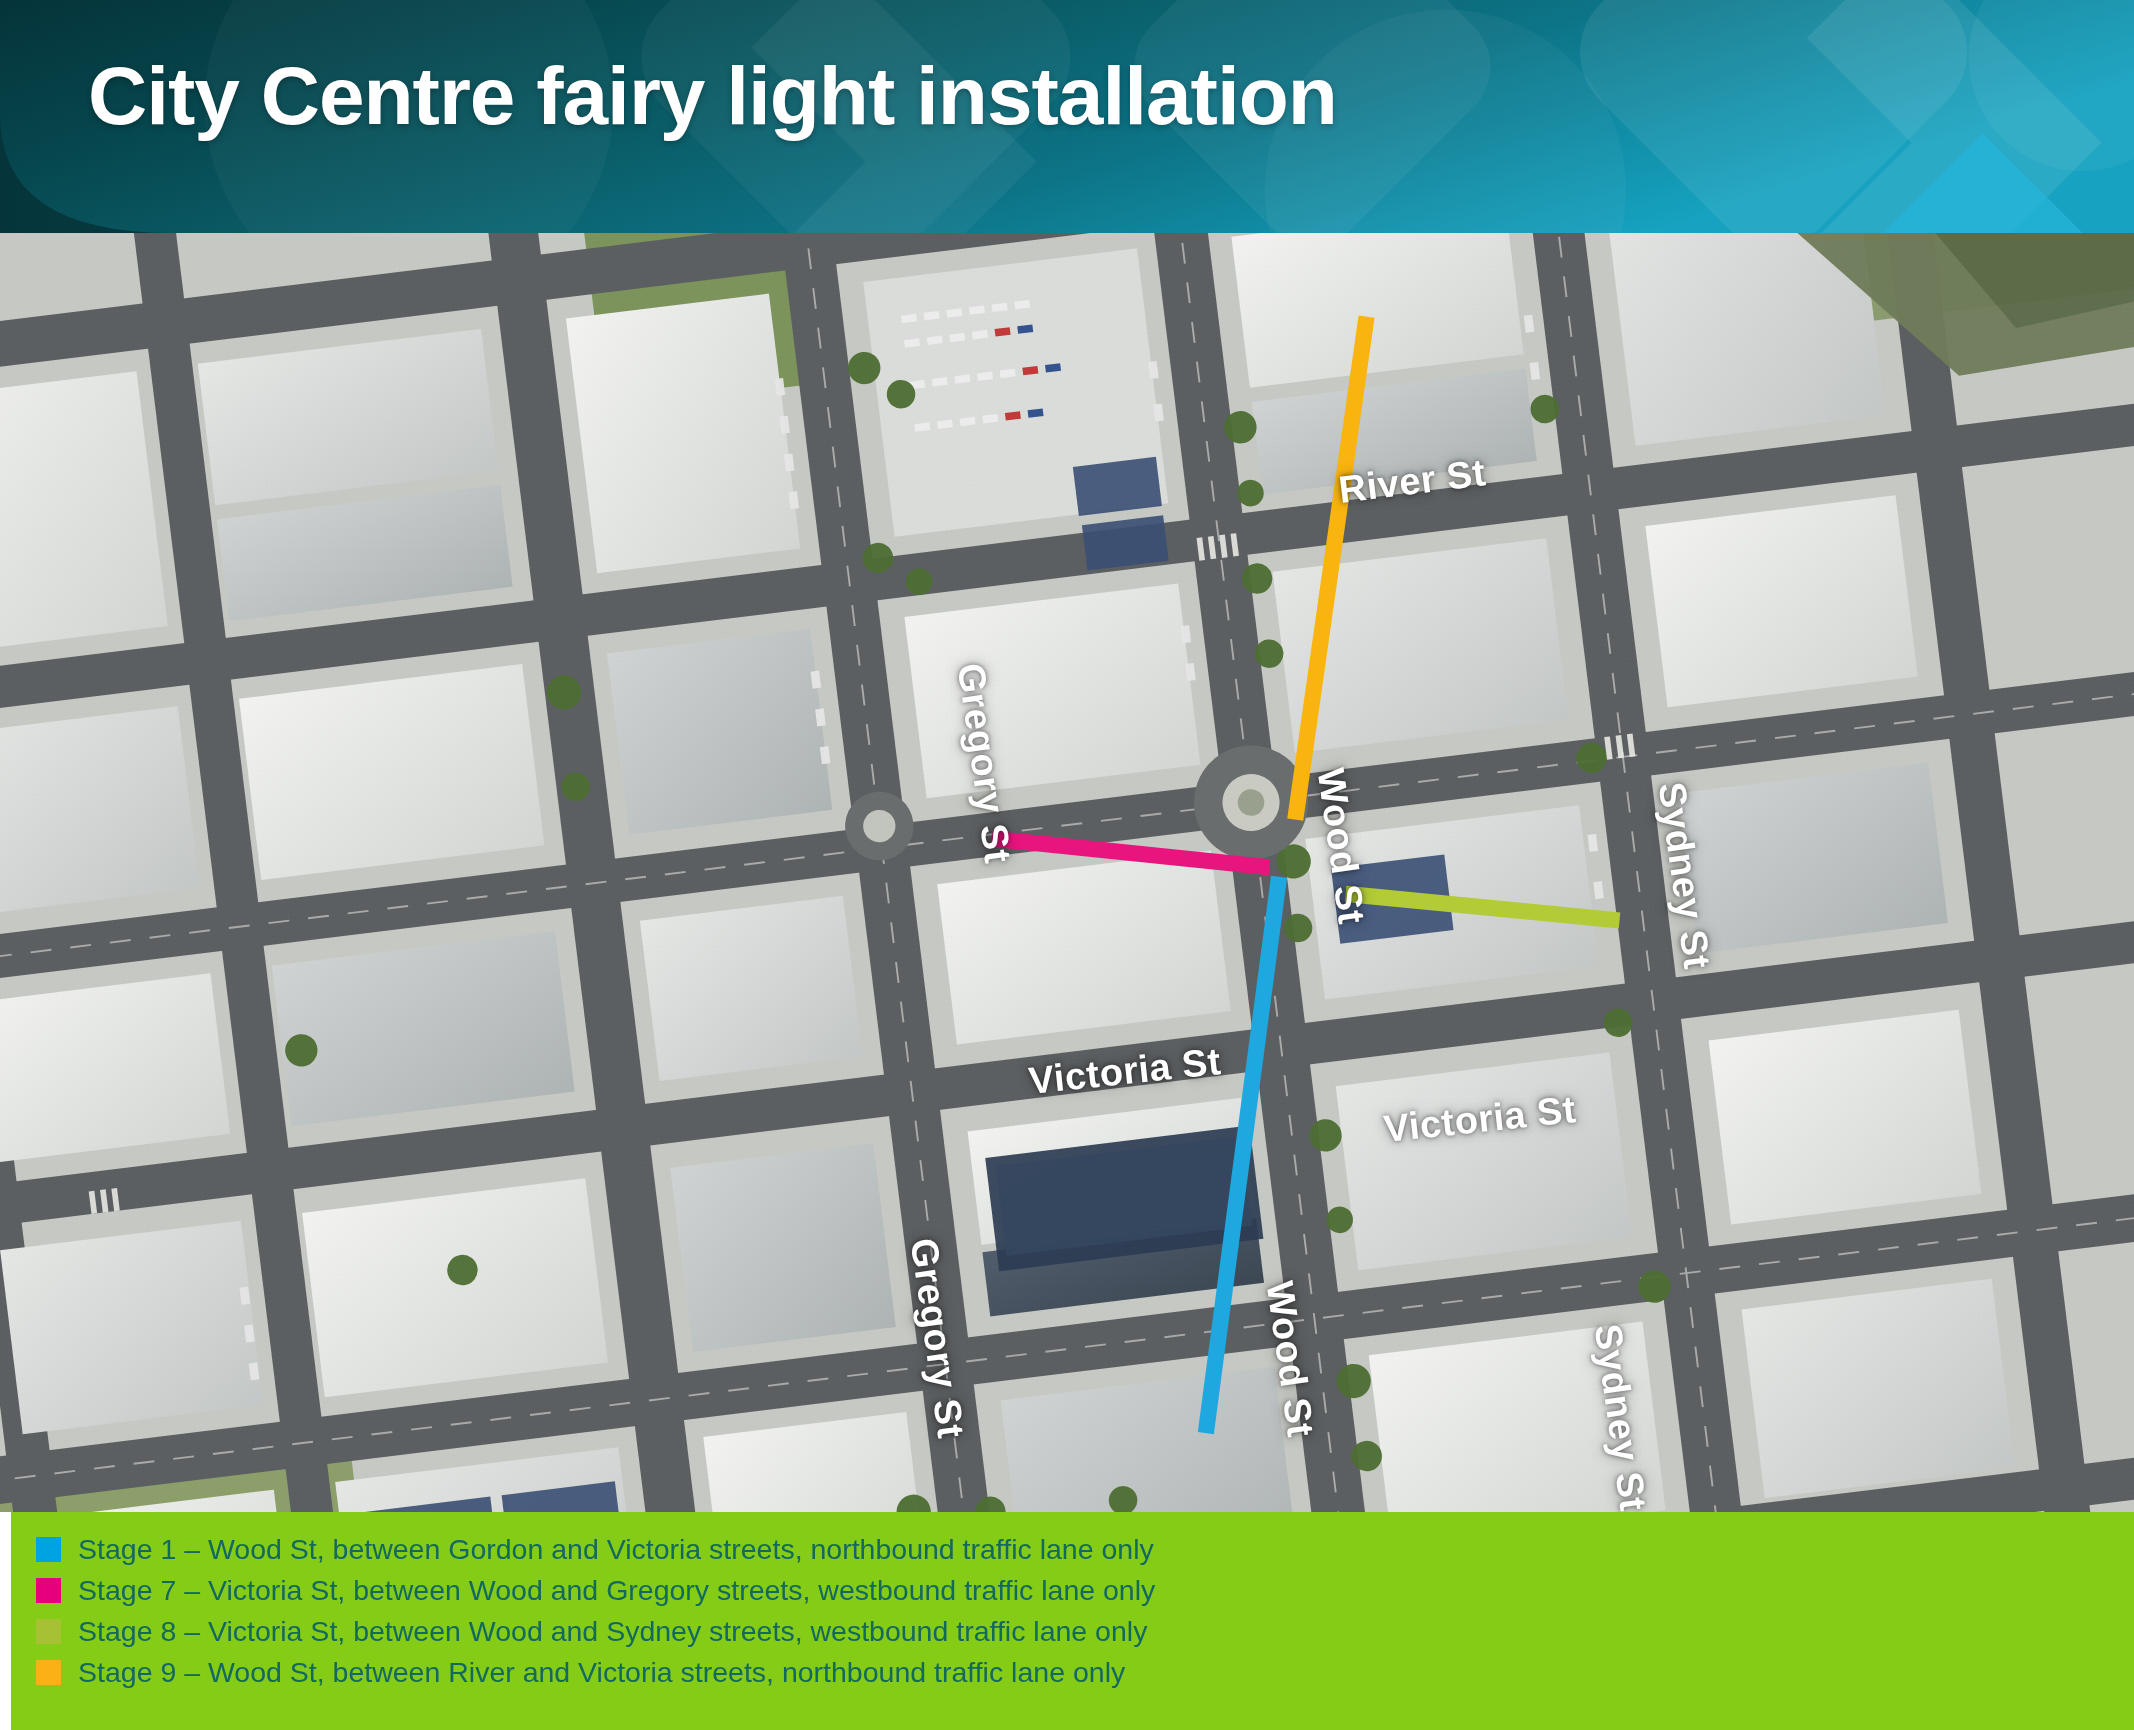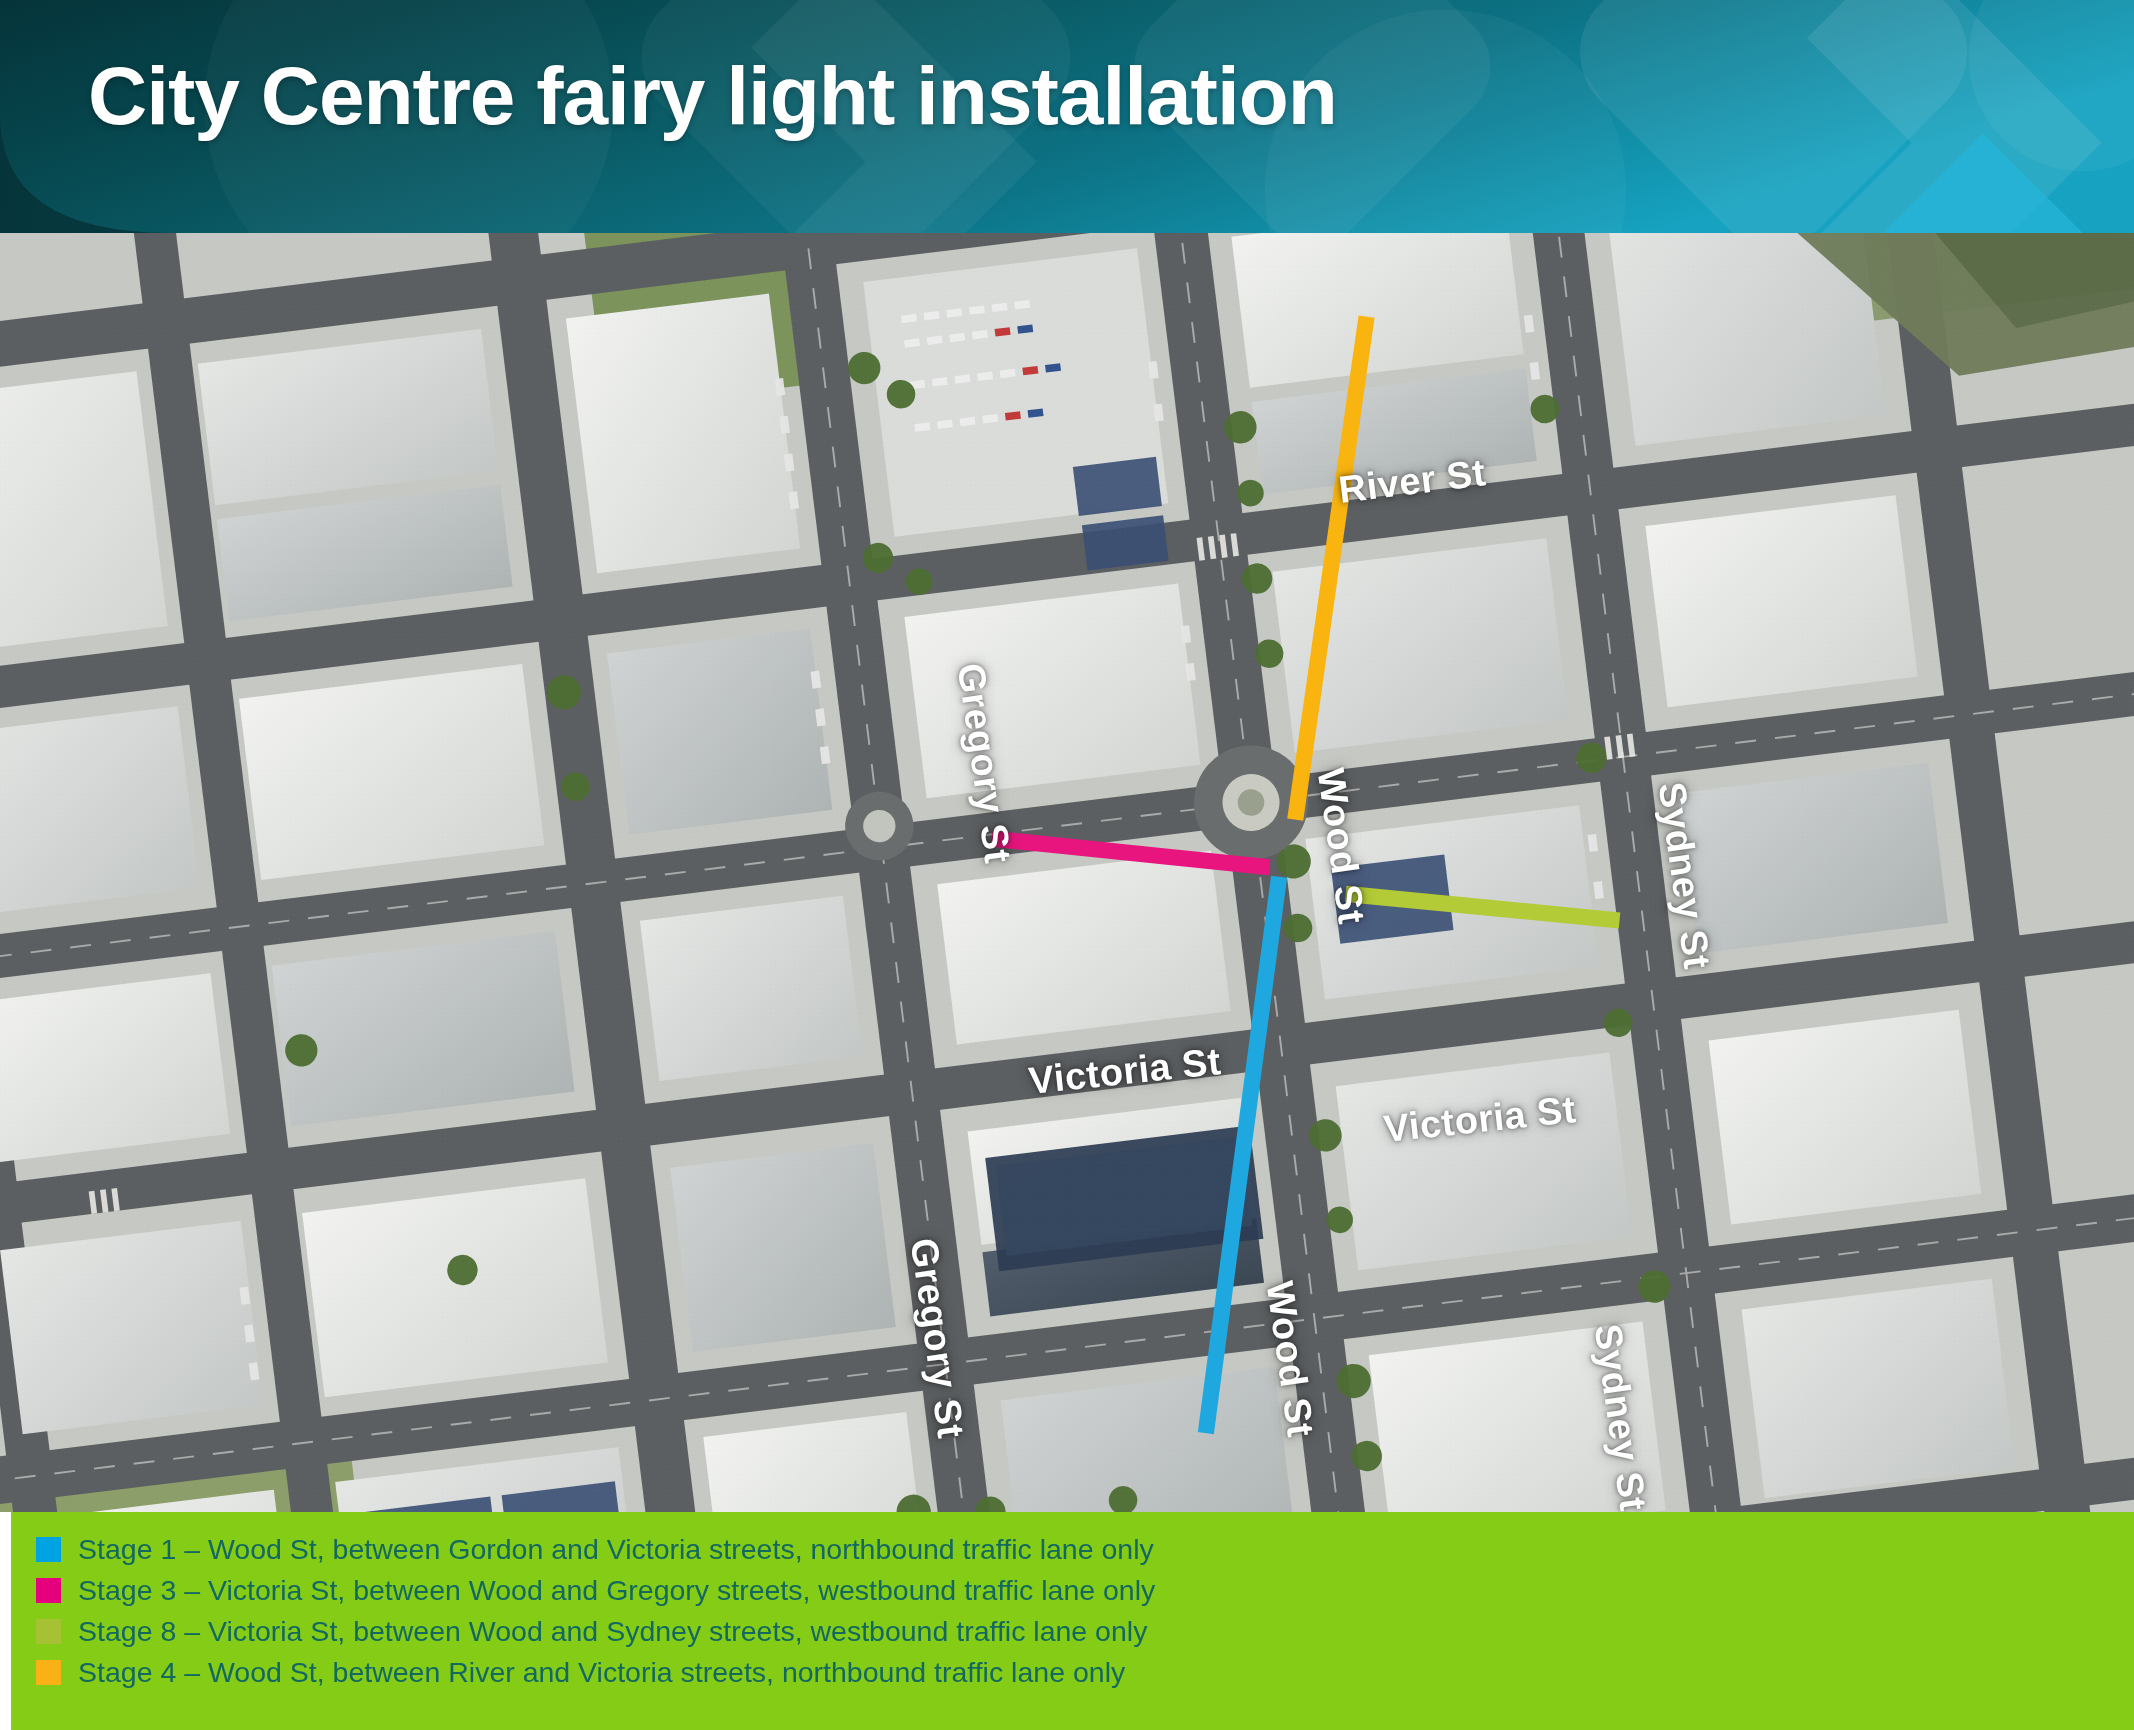--- a/index.html
+++ b/index.html
@@ -419,31 +419,31 @@
   <div id="legend">
     <div id="legend-list">
 
       <div class="legend-row">
         <span class="legend-swatch" style="background:#00A3E2"></span>
         <span class="legend-text">Stage 1 – Wood St, between Gordon and Victoria streets, northbound traffic lane only</span>
       </div>
 
       <div class="legend-row">
         <span class="legend-swatch" style="background:#E6007E"></span>
-        <span class="legend-text">Stage 3 – Victoria St, between Wood and Gregory streets, westbound traffic lane only</span>
+        <span class="legend-text">Stage 7 – Victoria St, between Wood and Gregory streets, westbound traffic lane only</span>
       </div>
 
       <div class="legend-row">
         <span class="legend-swatch" style="background:#A7C135"></span>
         <span class="legend-text">Stage 8 – Victoria St, between Wood and Sydney streets, westbound traffic lane only</span>
       </div>
 
       <div class="legend-row">
         <span class="legend-swatch" style="background:#F9B115"></span>
-        <span class="legend-text">Stage 4 – Wood St, between River and Victoria streets, northbound traffic lane only</span>
+        <span class="legend-text">Stage 9 – Wood St, between River and Victoria streets, northbound traffic lane only</span>
       </div>
 
     </div>
 
   </div>
 
 </div>
 
 
 </body></html>

